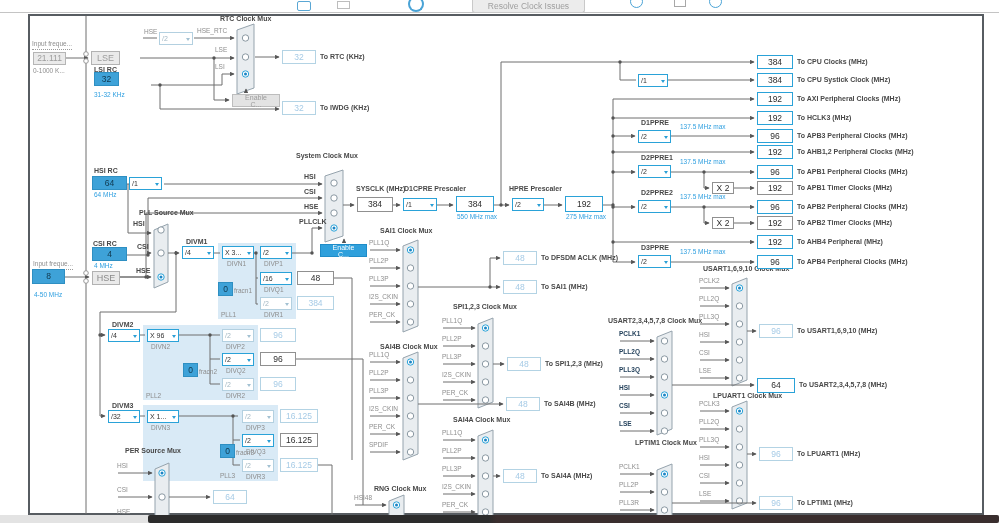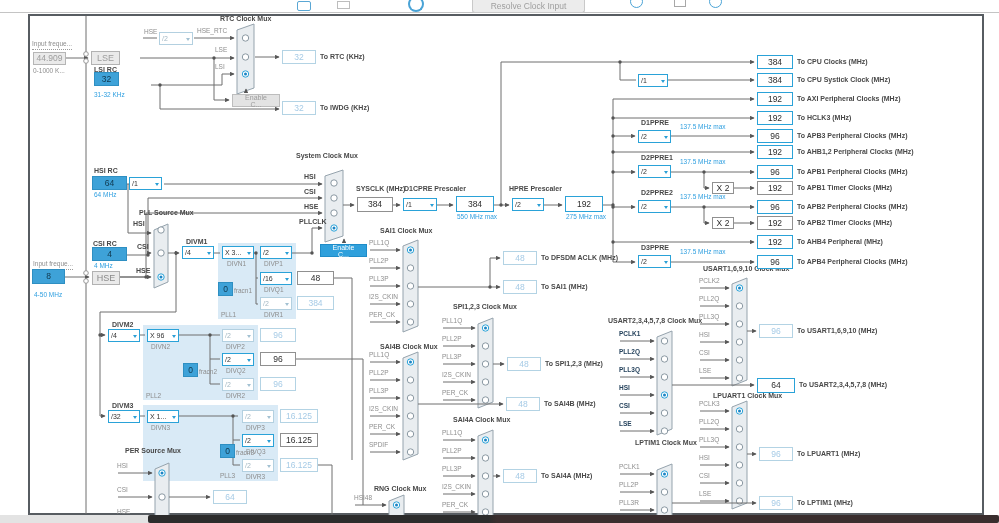--- a/index.html
+++ b/index.html
@@ -38,21 +38,21 @@
   .tbico{position:absolute;z-index:4}
 </style>
 </head>
 <body>
 
 <div id="stage">
 
   <div class="tbico" style="left:297px;top:1px;width:12px;height:8px;border:1.5px solid #5aa7d4;border-radius:2px"></div>
   <div class="tbico" style="left:337px;top:1px;width:11px;height:6px;border:1px solid #bdbdbd"></div>
   <div class="tbico" style="left:408px;top:-4px;width:12px;height:12px;border:2px solid #4aa3d6;border-radius:50%;border-top-color:transparent"></div>
-  <button id="resolve-btn" class="btn">Resolve Clock Input</button>
+  <button id="resolve-btn" class="btn">Resolve Clock Issues</button>
   <div class="tbico" style="left:630px;top:-5px;width:11px;height:11px;border:1.5px solid #4aa3d6;border-radius:50%"></div>
   <div class="tbico" style="left:674px;top:-3px;width:10px;height:9px;border:1.5px solid #a8a8a8;border-top:none"></div>
   <div class="tbico" style="left:709px;top:-5px;width:11px;height:11px;border:1.5px solid #4aa3d6;border-radius:50%"></div>
   <div id="topline"></div>
 
   <div id="canvas"></div>
 
   <div class="panel" style="left:218px;top:243px;width:78px;height:76px"></div>
   <div class="panel" style="left:143px;top:325px;width:115px;height:75px"></div>
   <div class="panel" style="left:143px;top:405px;width:135px;height:76px"></div>
@@ -470,21 +470,21 @@
       <i></i>
     </div>
     <div class="combo" style="left: 242px; top: 434px; width: 32px; height: 13px;">
       <span>/2</span>
       <i></i>
     </div>
     <div class="combo dim" style="left: 242px; top: 459px; width: 32px; height: 13px;">
       <span>/2</span>
       <i></i>
     </div>
-    <div class="val gbtn" style="left: 33px; top: 52px; width: 33px; height: 13px;">44.909</div>
+    <div class="val gbtn" style="left: 33px; top: 52px; width: 33px; height: 13px;">21.111</div>
     <div class="val bsrc" style="left: 94px; top: 72px; width: 25px; height: 14px;">32</div>
     <div class="val bsrc" style="left: 92px; top: 176px; width: 35px; height: 14px;">64</div>
     <div class="val bsrc" style="left: 92px; top: 247px; width: 35px; height: 14px;">4</div>
     <div class="val bsrc" style="left: 32px; top: 269px; width: 33px; height: 15px;">8</div>
     <div class="val dim" style="left: 282px; top: 50px; width: 34px; height: 14px;">32</div>
     <div class="val dim" style="left: 282px; top: 101px; width: 34px; height: 14px;">32</div>
     <div class="val gray" style="left: 357px; top: 197px; width: 36px; height: 15px;">384</div>
     <div class="val" style="left: 456px; top: 196px; width: 38px; height: 16px;">384</div>
     <div class="val" style="left: 565px; top: 196px; width: 38px; height: 16px;">192</div>
     <div class="val bsrc" style="left: 218px; top: 282px; width: 15px; height: 14px;">0</div>

